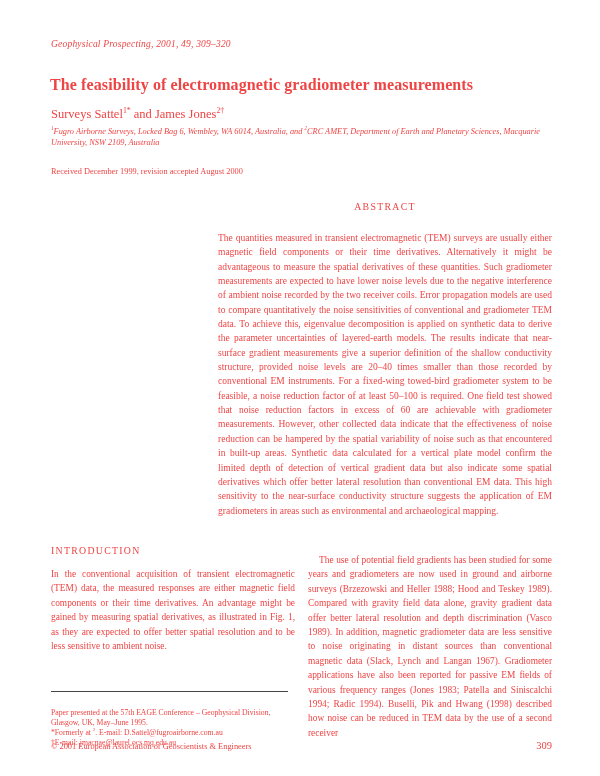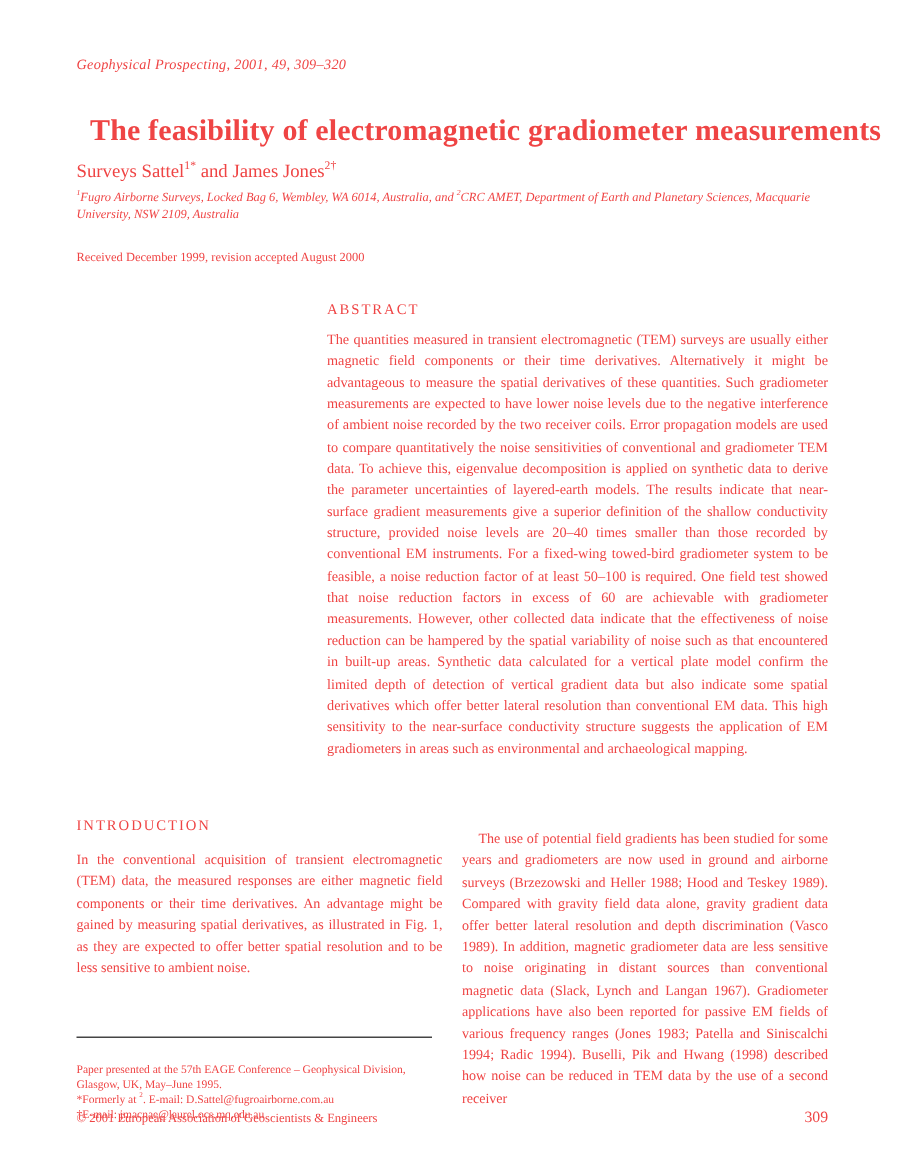--- a/index.html
+++ b/index.html
@@ -3,28 +3,28 @@
 <meta charset="utf-8">
 <style>
   * { margin:0; padding:0; box-sizing:border-box; }
   html, body { background:#ffffff; }
   .page {
     position:relative; width:600px; height:776px; background:#ffffff;
     font-family:"Liberation Serif", serif; color:#ef4444; overflow:hidden;
     margin:0 auto;
   }
   .journal-line { position:absolute; left:51px; top:39px; font-size:9.5px; font-style:italic; letter-spacing:0.2px; }
-  .paper-title { position:absolute; left:60px; top:76px; font-size:20px; font-weight:bold; letter-spacing:0.1px; }
+  .paper-title { position:absolute; left:50px; top:76px; font-size:16px; font-weight:bold; letter-spacing:0.1px; }
   .authors-line { position:absolute; left:51px; top:107px; font-size:12.5px; }
   sup.s { font-size:62%; vertical-align:super; line-height:0; }
   .affiliations { position:absolute; left:51px; top:127px; width:502px; font-size:8.3px; font-style:italic; line-height:10.8px; }
   .received-line { position:absolute; left:51px; top:167px; font-size:8.3px; }
   .abstract-block { position:absolute; left:218px; top:201px; width:334px; }
   .section-heading { font-size:9.8px; letter-spacing:1.3px; font-weight:normal; }
-  .abstract-block .section-heading { margin-bottom:8px; }
+  .abstract-block .section-heading { margin-bottom:19px;text-align:center; }
   .abstract-text { font-size:9.5px; line-height:14.35px; text-align:justify; }
   .intro-heading { position:absolute; left:51px; top:545px; }
   .col-left { position:absolute; left:51px; top:567px; width:244px; font-size:9.4px; line-height:14.4px; text-align:justify; }
   .col-right { position:absolute; left:308px; top:553px; width:244px; font-size:9.4px; line-height:14.4px; text-align:justify; }
   .col-right .para { text-indent:11px; }
   .footnote-block { position:absolute; left:51px; top:691px; width:237px; font-size:7.7px; line-height:9.9px; border-top:0.6px solid #444; padding-top:16px; }
   .footnote-line { display:block; }
   .page-footer { position:absolute; left:51px; top:740px; width:501px; display:flex; justify-content:space-between; align-items:baseline; }
   .copyright { font-size:8.4px; }
   .page-number { font-size:10.5px; }

